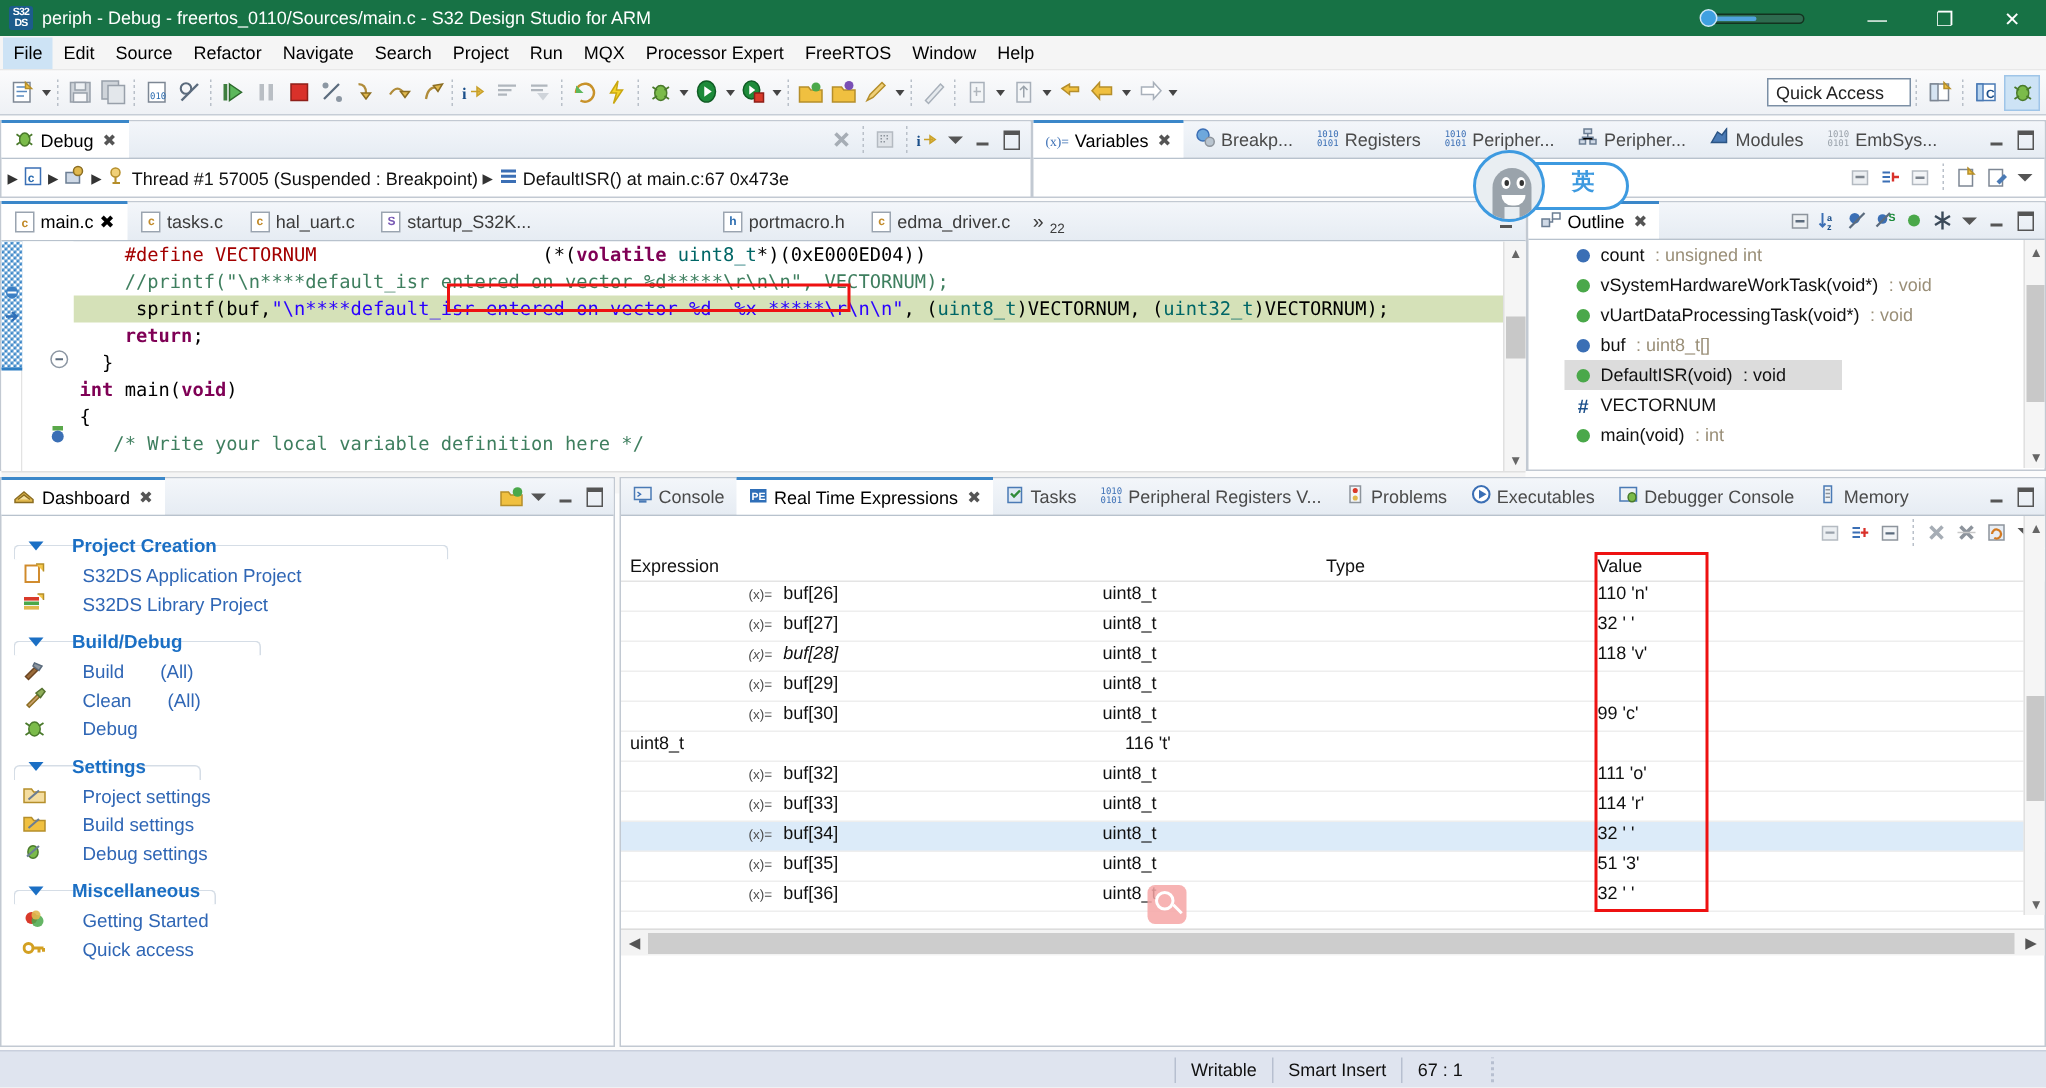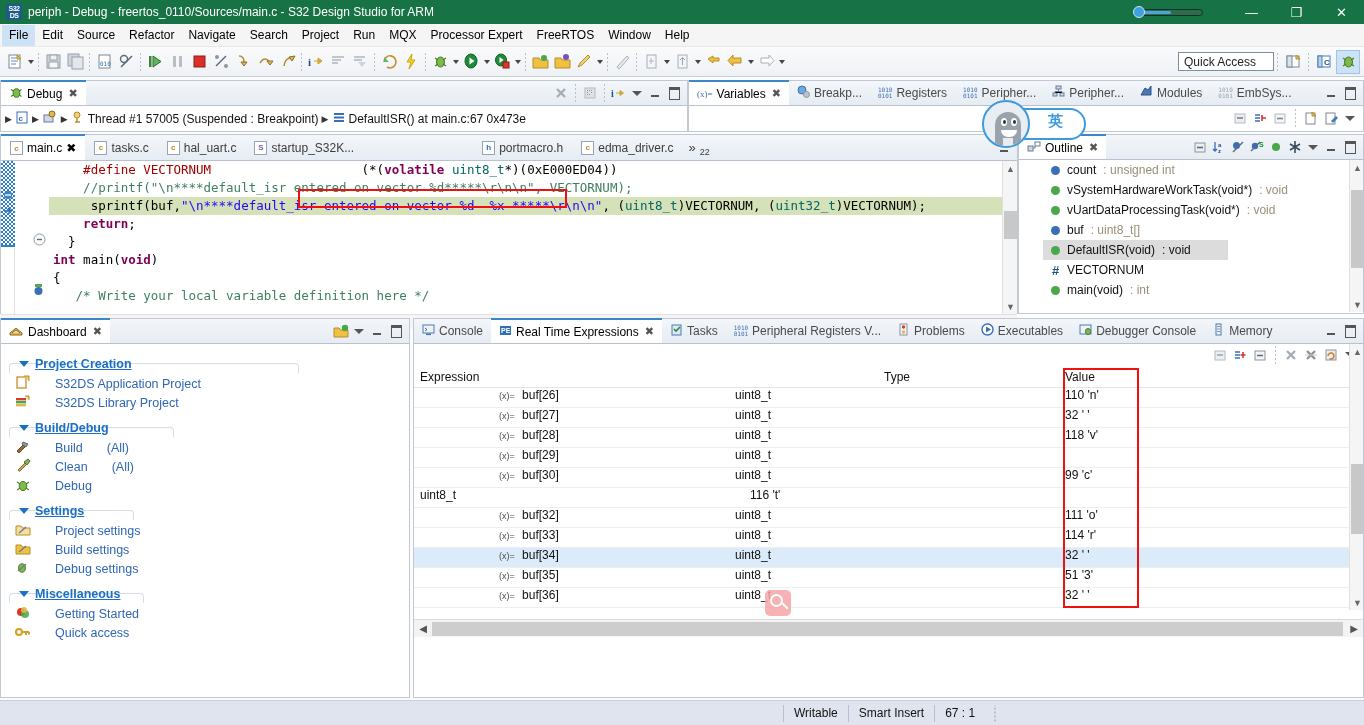--- a/index.html
+++ b/index.html
@@ -146,22 +146,22 @@
   .olrow.sel { background:#dcdcdc; }
   .dot { width:9px;height:9px;border-radius:50%; flex:0 0 auto; }
   .dot.green { background:#4aa84a; }
   .dot.blue { background:#3b6fb5; }
   .olsub { color:#9a8f78; }
   .hashsym { color:#1b4f8a; font-weight:bold; font-size:13px; width:9px; text-align:center; }
 
   
   #dashboard { left:0; top:318px; width:410px; height:380px; }
   .dsec-head {
-    display:flex; align-items:center; gap:6px; color:#1b6fc4; font-weight:bold; font-size:12.5px;
-    height:20px; padding-left:10px; position:relative;text-decoration:underline;
+    display:flex; align-items:center; gap:19px; color:#1b6fc4; font-weight:bold; font-size:12.5px;
+    height:20px; padding-left:10px; position:relative;
   }
   .dsec-wrap { position:relative; margin:6px 0 0 8px; }
   .dsec-line { border-top:1px solid #d5dde6; border-left:1px solid #d5dde6; border-right:1px solid #d5dde6;
     border-radius:4px 4px 0 0; height:10px; position:absolute; left:0; right:110px; top:9px; z-index:0;}
   .tri { width:0;height:0;border-left:5px solid transparent;border-right:5px solid transparent;border-top:6px solid #1b6fc4; }
   .drow { display:flex; align-items:center; gap:24px; height:19px; padding-left:14px; font-size:12.5px; color:#2f66b5; }
   .drow .lbl { color:#2f66b5; }
   .drow .dim { color:#2f66b5; }
 
   
@@ -1101,21 +1101,21 @@
         <div class="td" style="width:300px;">110 'n'</div>
       </div>
       <div class="trow">
         <div class="td" style="width:315px;padding-left:85px;">
           <span class="xeq">(x)=</span>
           <span>buf[27]</span></div>
         <div class="td" style="width:330px;">uint8_t</div>
         <div class="td" style="width:300px;">32 ' '</div>
       </div>
       <div class="trow">
-        <div class="td" style="width:315px;padding-left:85px;">
+        <div class="td" style="width:315px;padding-left:85px;font-style:italic;">
           <span class="xeq">(x)=</span>
           <span>buf[28]</span></div>
         <div class="td" style="width:330px;">uint8_t</div>
         <div class="td" style="width:300px;">118 'v'</div>
       </div>
       <div class="trow">
         <div class="td" style="width:315px;padding-left:85px;">
           <span class="xeq">(x)=</span>
           <span>buf[29]</span></div>
         <div class="td" style="width:330px;">uint8_t</div>

